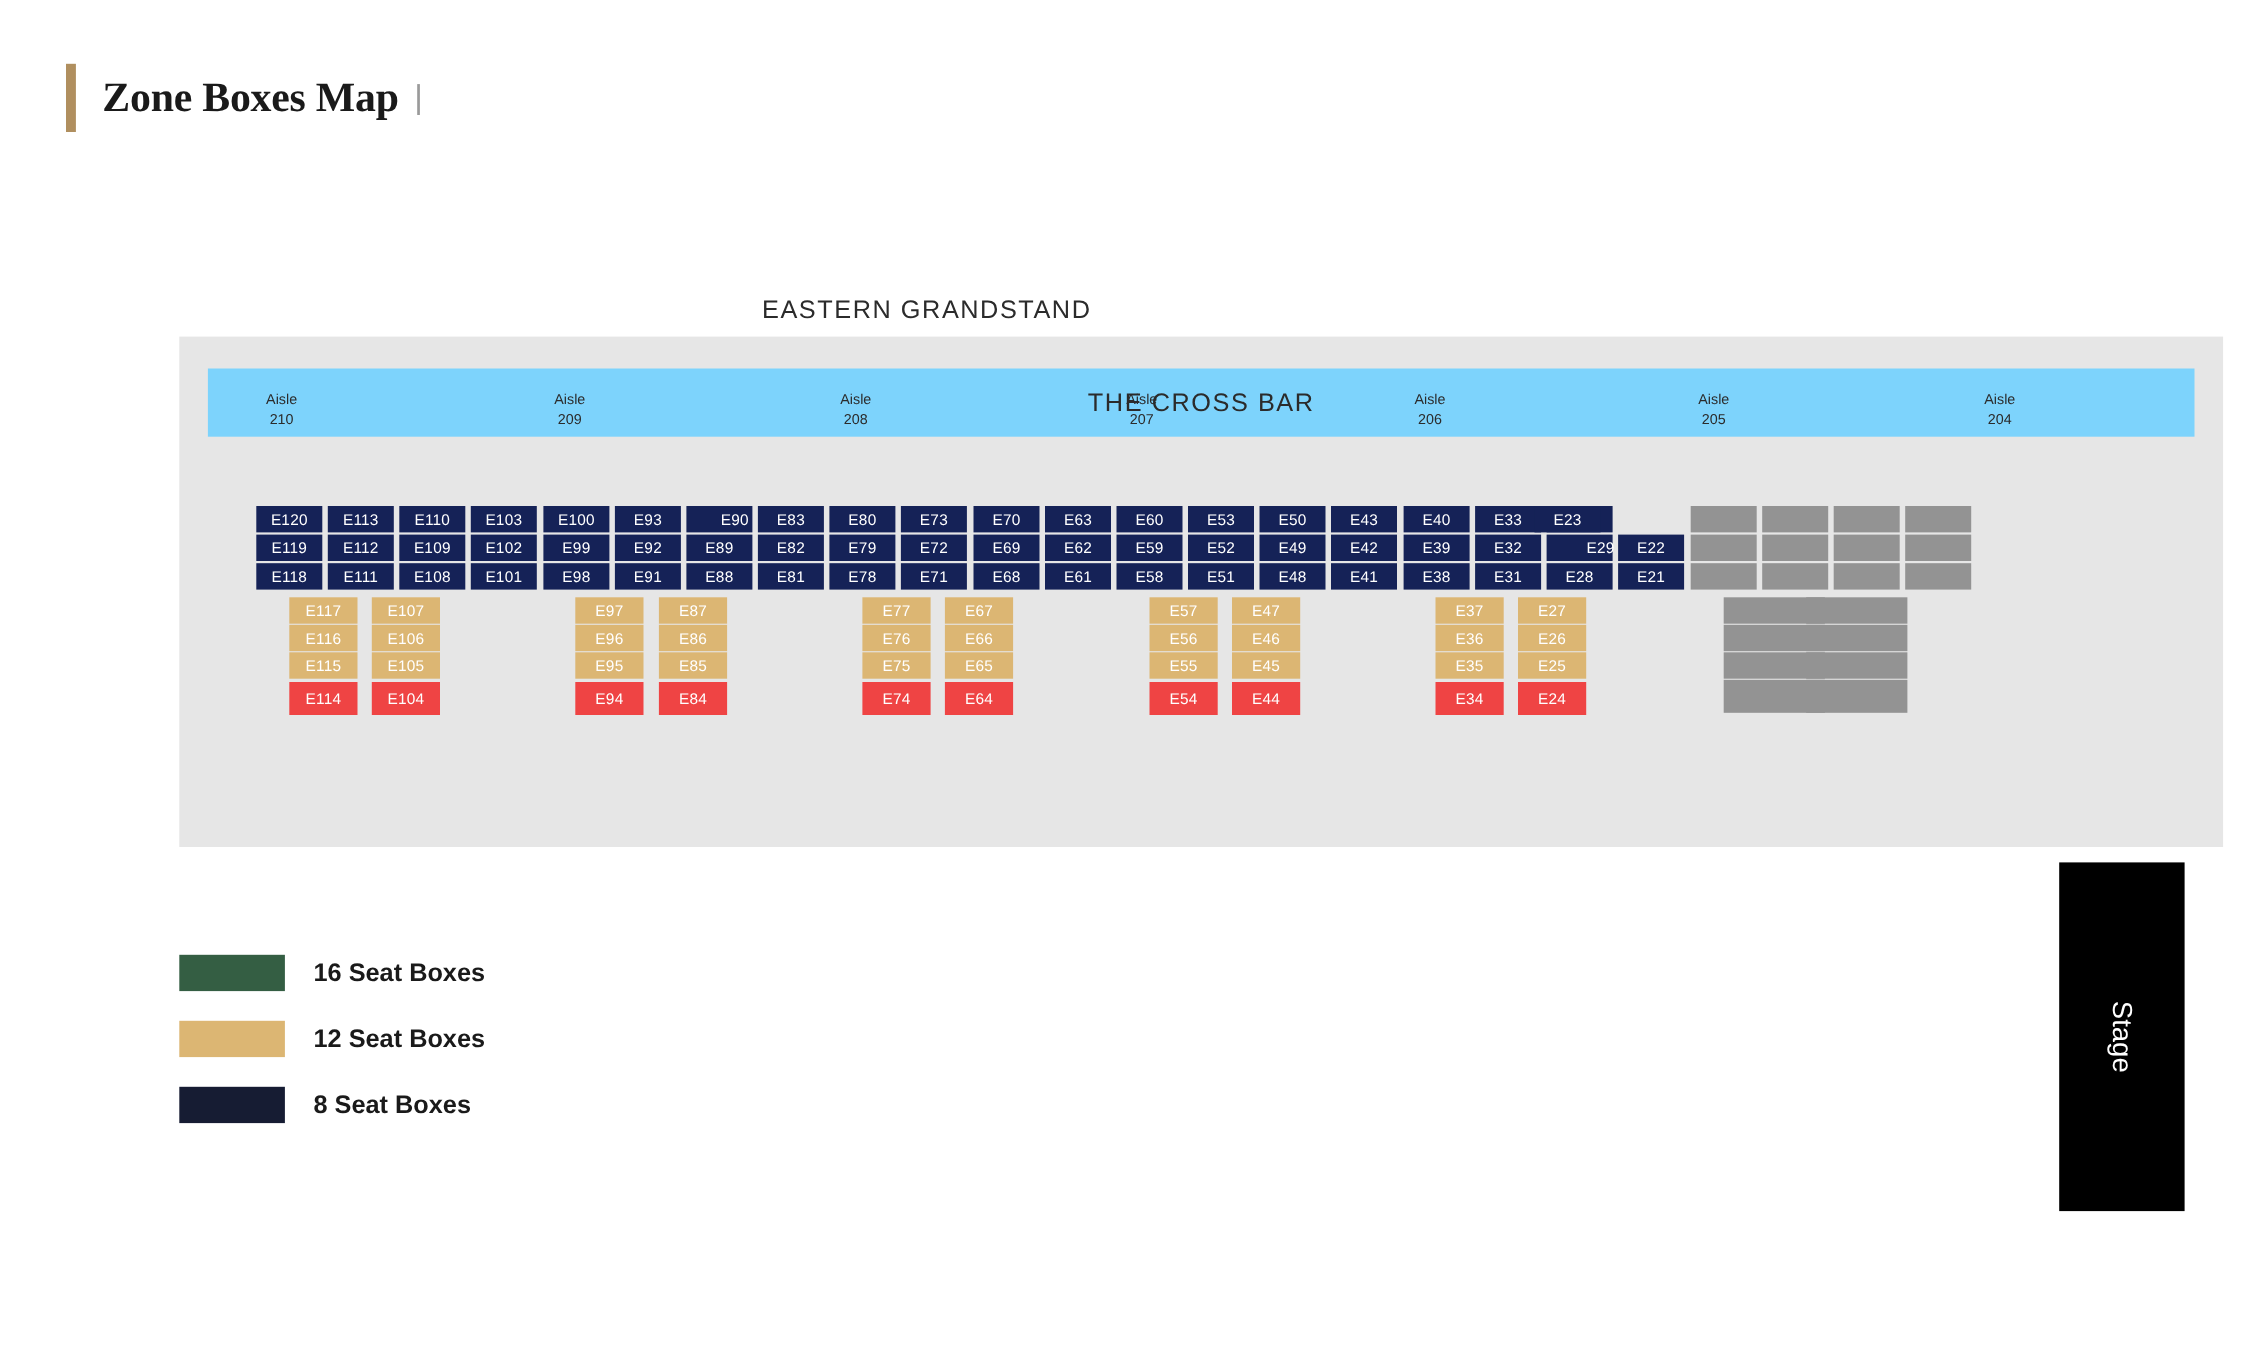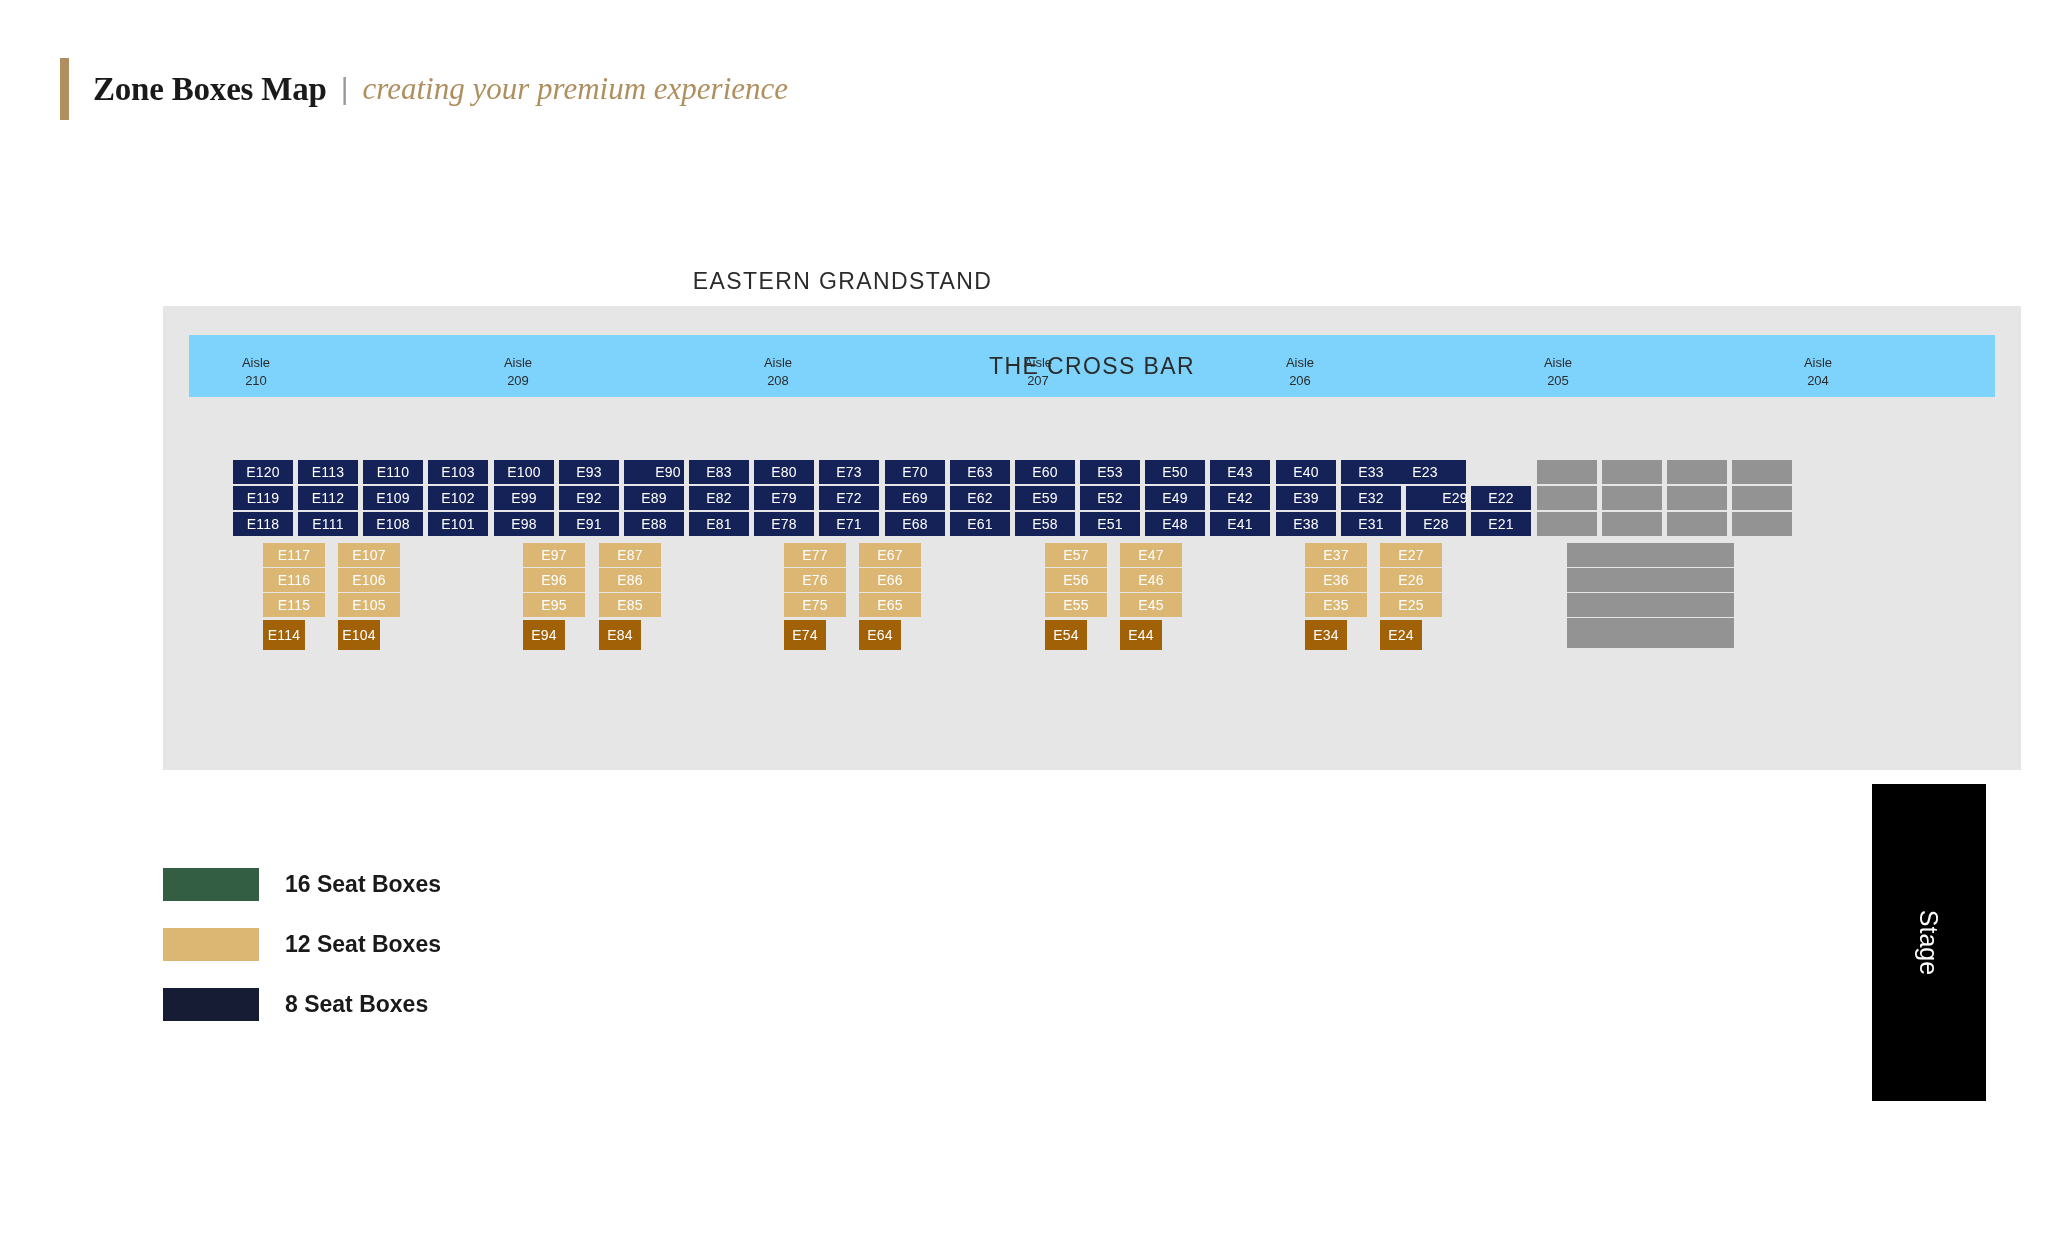--- a/index.html
+++ b/index.html
@@ -9,21 +9,21 @@
     font-family: "Liberation Sans", sans-serif;
     position: relative;
     overflow: hidden;
   }
 
   
   .header { position: absolute; left: 60px; top: 58px; display: flex; align-items: center; }
   .header-bar { width: 9px; height: 62px; background: #b08f5f; margin-right: 24px; }
   .header-title {
     font-family: "Liberation Serif", serif;
-    font-weight: bold; font-size: 33px; color: #1a1a1a;
+    font-weight: bold; font-size: 38px; color: #1a1a1a;
     letter-spacing: -0.2px; white-space: nowrap;
   }
   .header-divider { color: #9a9a9a; font-size: 30px; margin: 0 14px; font-weight: 300; }
   .header-sub {
     font-family: "Liberation Serif", serif;
     font-style: italic; font-size: 31px; color: #b08f5f;
     white-space: nowrap;
   }
 
   
@@ -55,21 +55,21 @@
   }
 
   
   .seat {
     position: absolute;
     display: flex; align-items: center; justify-content: center;
     color: #ffffff; font-size: 14px; letter-spacing: 0.2px;
   }
   .seat.navy { background: #152257; height: 24px; width: 60px; }
   .seat.tan  { background: #dcb673; height: 24px; width: 62px; }
-  .seat.green{ background: #a16207; height: 30px; width: 42px; }
+  .seat.green{ background: #ef4444; height: 30px; width: 62px; }
   .seat.gray { background: #939393; }
 
   
   .legend { position: absolute; left: 163px; top: 866px; }
   .legend-row { display: flex; align-items: center; margin-bottom: 24px; height: 36px; }
   .legend-swatch { width: 96px; height: 33px; margin-right: 26px; }
   .legend-label { font-size: 23px; font-weight: bold; color: #1a1a1a; }
 
   
   .stage {
@@ -83,21 +83,20 @@
     transform: rotate(90deg); white-space: nowrap;
   }
 </style>
 </head>
 <body>
 
 <div class="header">
   <div class="header-bar"></div>
   <div class="header-title">Zone Boxes Map</div>
   <div class="header-divider">|</div>
-  <div class="header-sub">creating your premium experience</div>
 </div>
 
 <div class="grandstand-label">EASTERN GRANDSTAND</div>
 
 <div class="plan">
   <div class="crossbar">THE CROSS BAR</div>
   <div id="aisle-layer">
       <div class="aisle" style="left: 48px;">
         <div>Aisle</div>
         <div>210</div>

